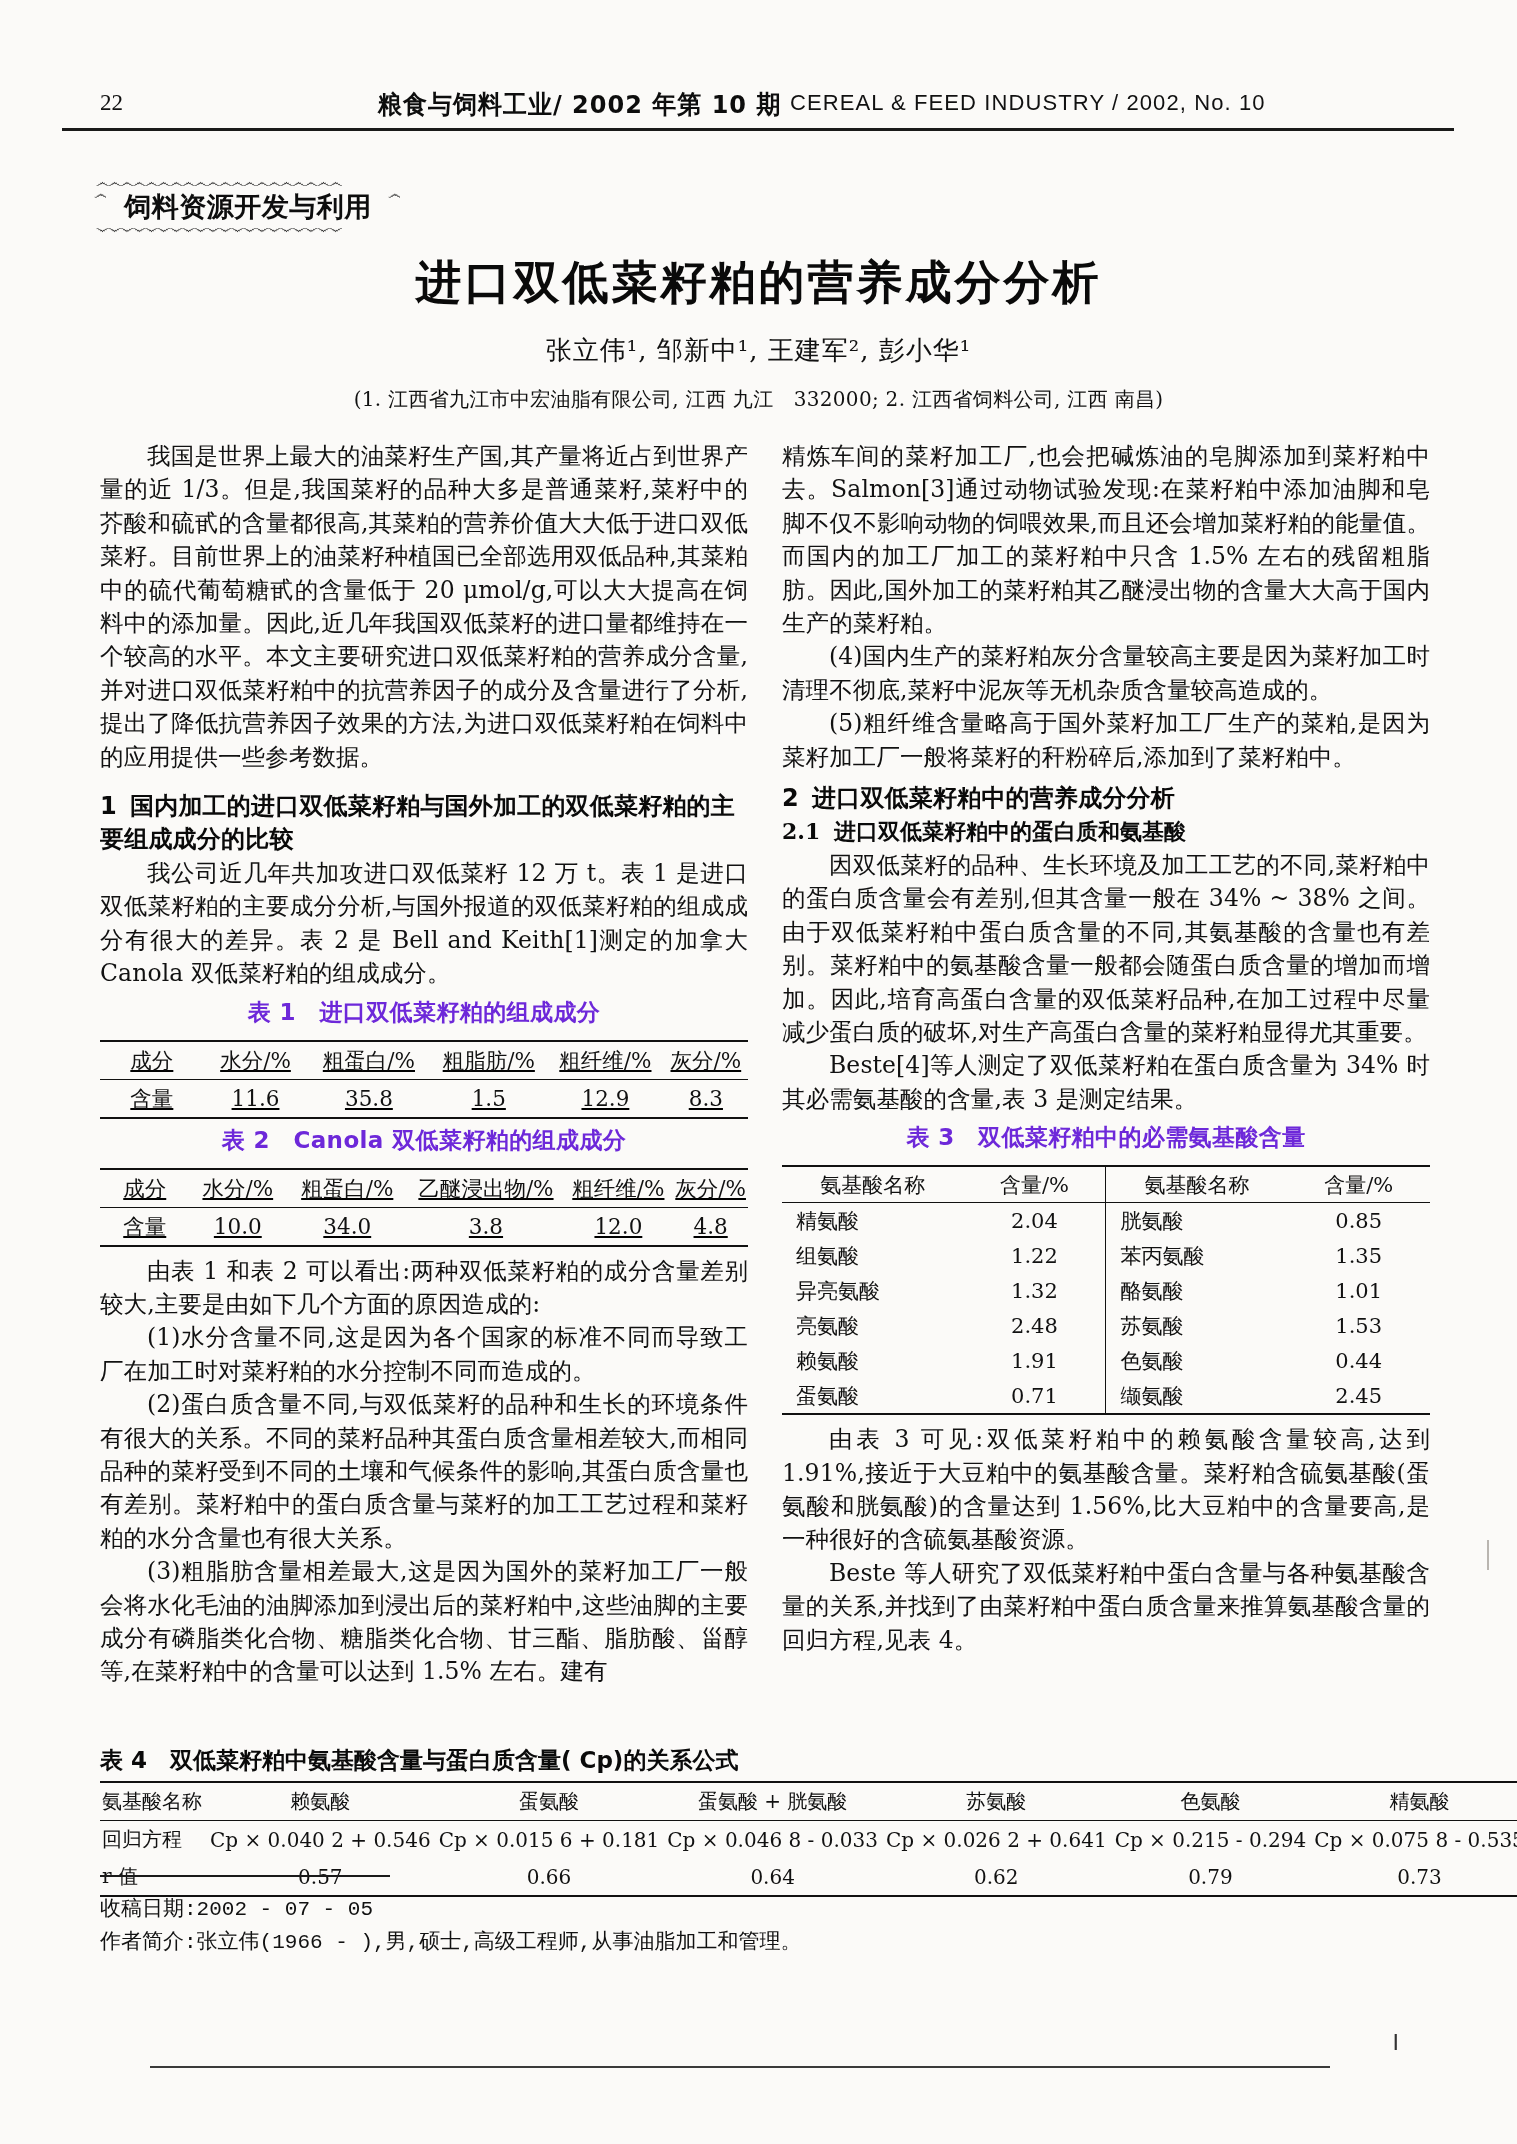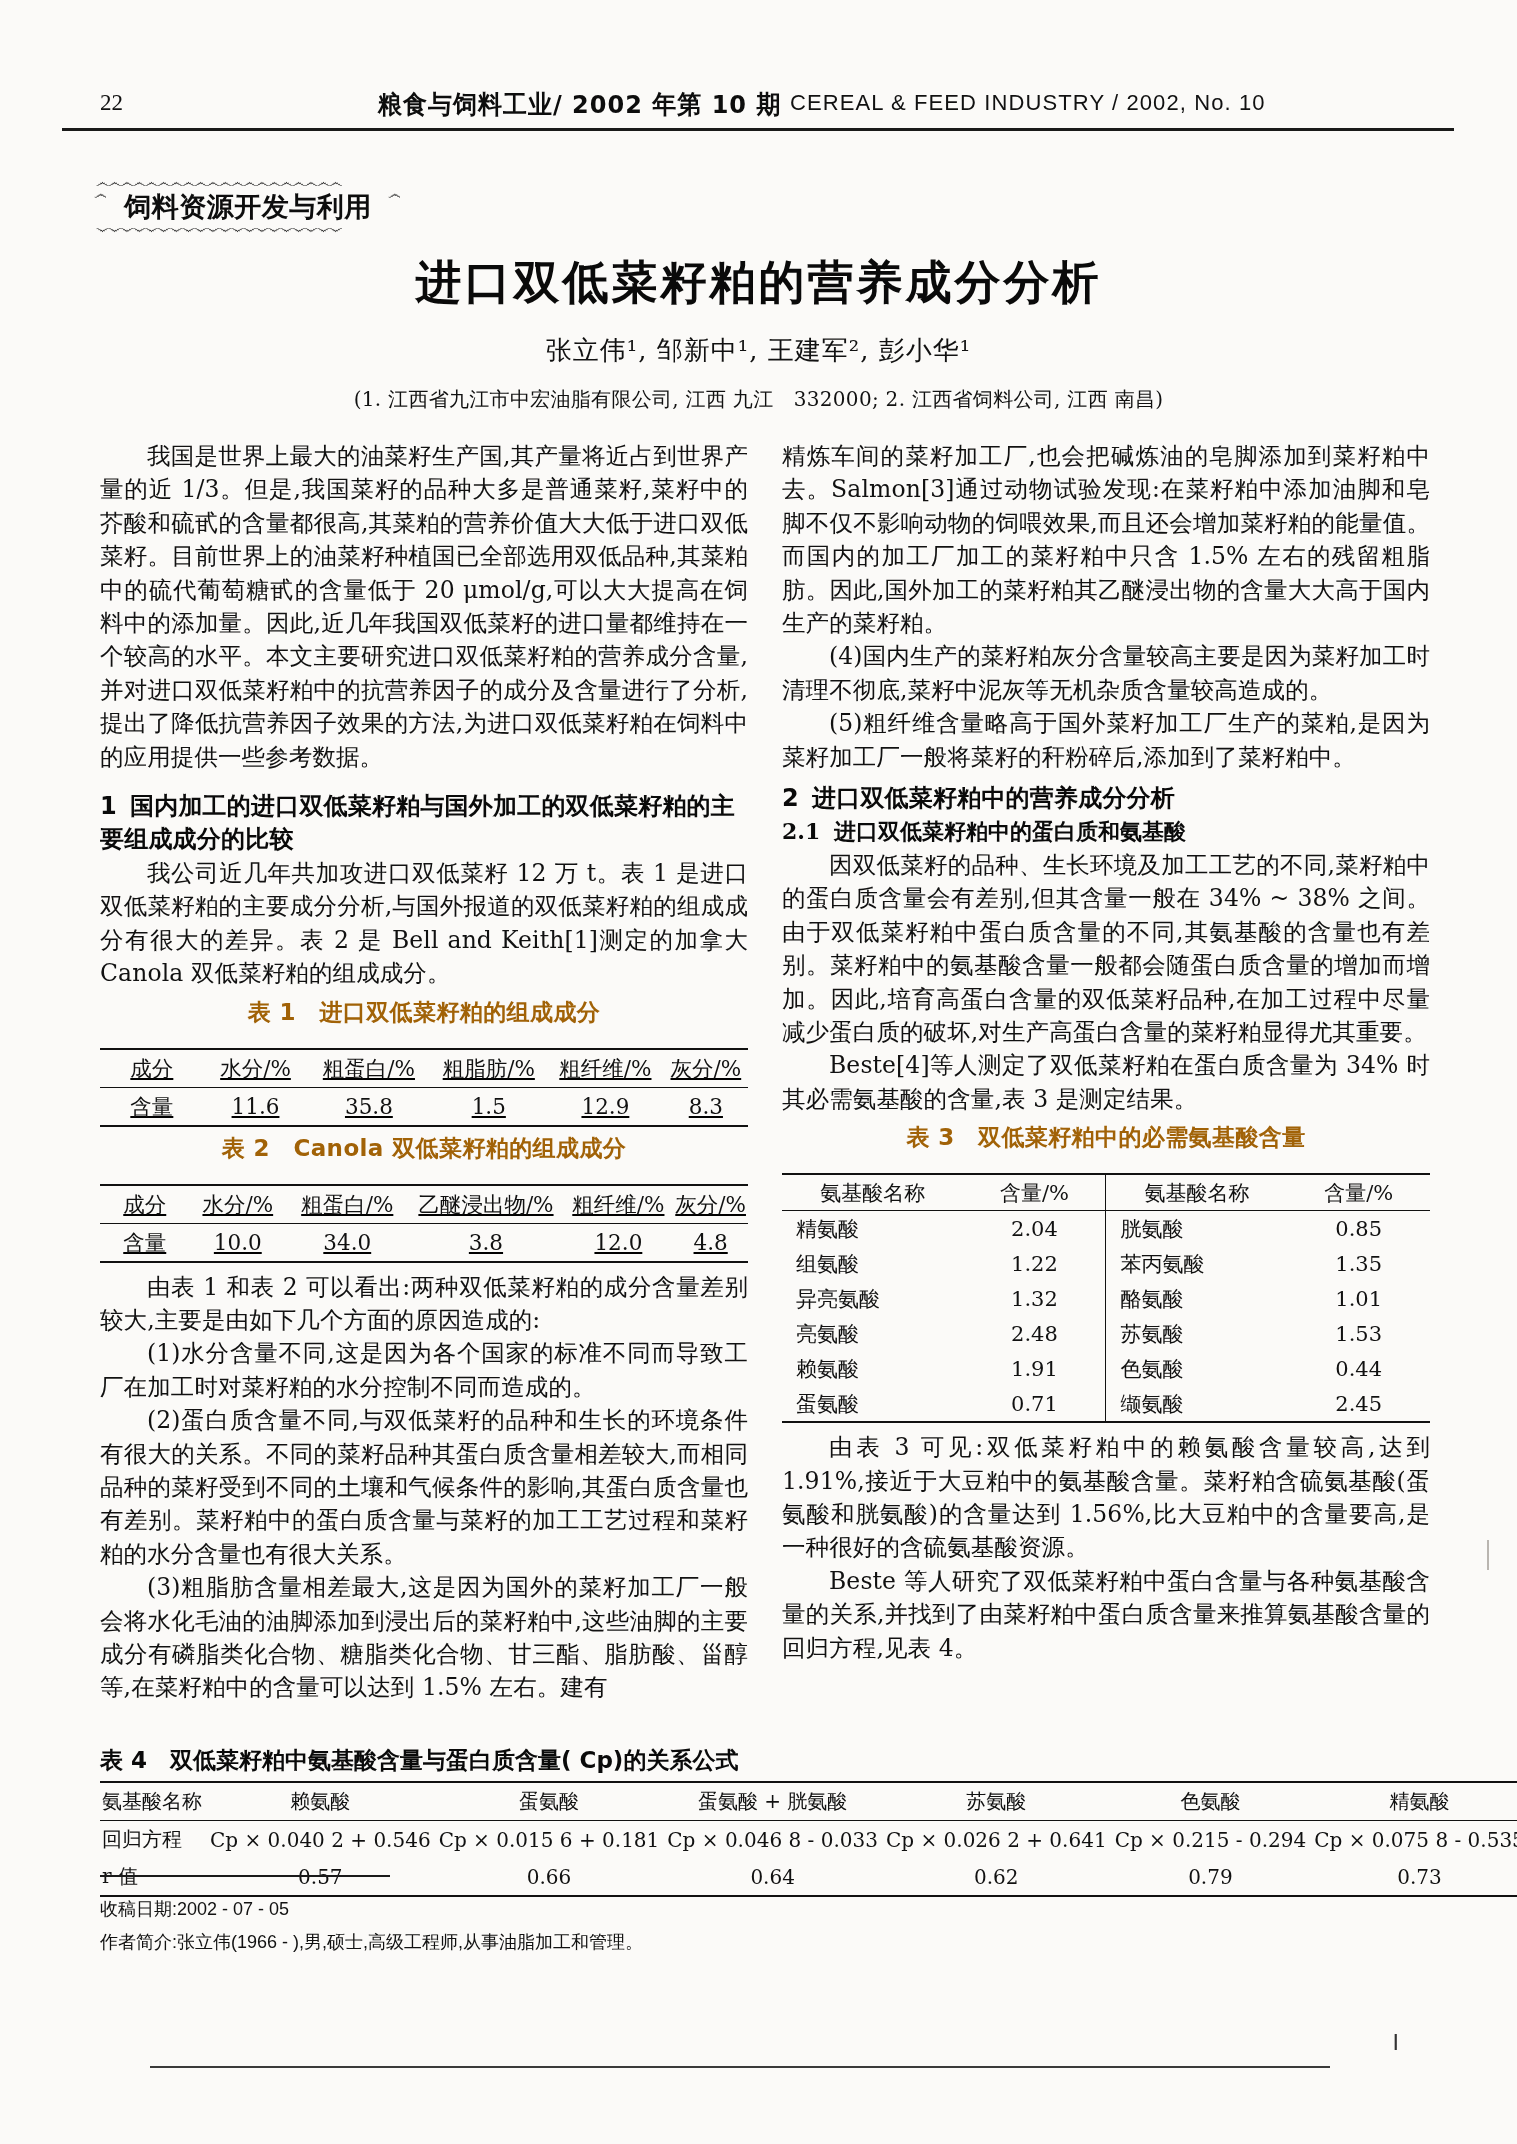--- a/index.html
+++ b/index.html
@@ -96,23 +96,23 @@
   h3.sub{
     margin:0;font-size:22px;line-height:33.4px;font-weight:700;color:#0a0a0a;
     font-family:"DejaVu Serif","Liberation Serif",serif;
   }
   h3.sub .num{display:inline-block;min-width:52px;font-weight:700;}
   .gap{height:16px;}
   .gap-s{height:8px;}
 
   
   .tcap{
-    text-align:center;font-size:23px;font-weight:700;color:#a16207;
+    text-align:center;font-size:23px;font-weight:700;color:#6d28d9;
     font-family:"DejaVu Sans","Liberation Sans",sans-serif;
-    padding:6px 0 20px 0;letter-spacing:0.4px;
+    padding:6px 0 12px 0;letter-spacing:0.4px;
   }
   table.tbl{
     border-collapse:collapse;width:100%;
     font-family:"DejaVu Serif","Liberation Serif",serif;
     text-decoration:underline;
   }
   table.tbl th,table.tbl td{
     font-weight:400;font-size:21.5px;color:#111;padding:4px 2px;
     text-align:center;white-space:nowrap;
   }
@@ -150,22 +150,22 @@
   table.t4 tbody tr:last-child td{border-bottom:2.6px solid #111;}
   table.t4 .rowhdr{text-align:left;padding-left:2px;}
   table.t4 .eq{font-size:20px;}
 
   
   .footrule{
     position:absolute;left:100px;top:1875px;width:290px;height:2px;background:#1a1a1a;
   }
   .foot{
     position:absolute;left:100px;top:1893px;width:900px;
-    font-size:18px;line-height:33px;color:#111;
-    font-family:Liberation Sans, sans-serif;
+    font-size:21px;line-height:33px;color:#111;
+    font-family:Liberation Mono, monospace;
   }
   .botline{
     position:absolute;left:150px;top:2066px;width:1180px;height:2px;background:#3a3a3a;
   }
   .botmark{
     position:absolute;right:118px;top:2030px;font-size:22px;color:#333;
     font-family:"Liberation Serif",serif;
   }
   .edge{
     position:absolute;right:28px;top:1540px;width:2px;height:30px;background:#b9b5b0;

